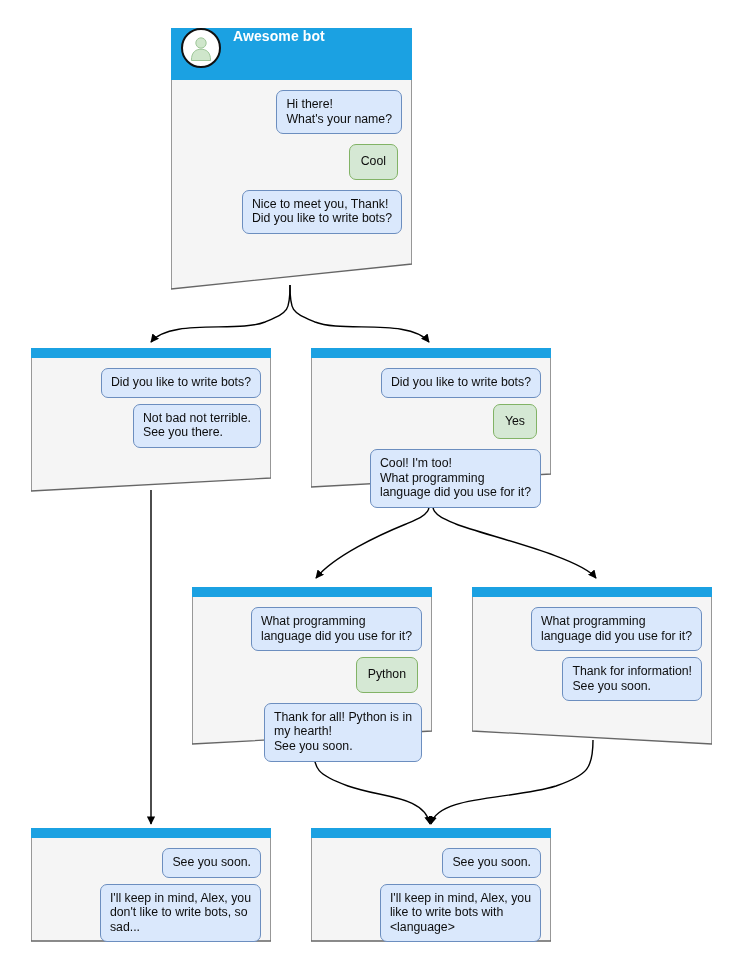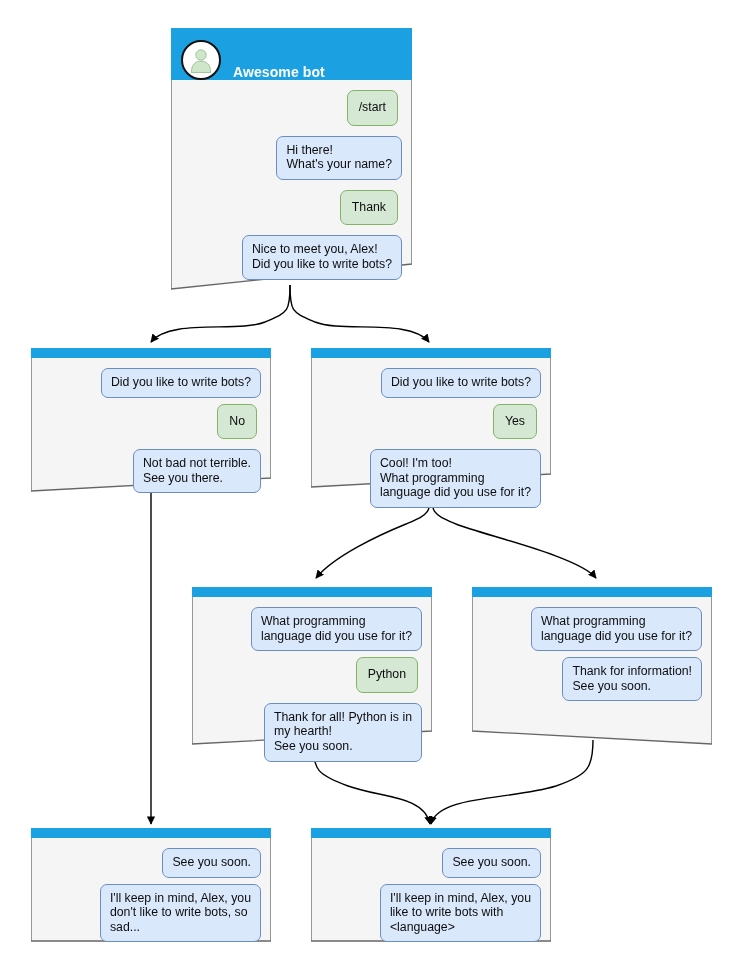--- a/index.html
+++ b/index.html
@@ -51,21 +51,21 @@
     position: absolute;
     left: 0; top: 0;
     right: 0;
     height: 10px;
     background: #1ba1e2;
     box-sizing: border-box;
   }
   .card.root .card-header {
     height: 52px;
     display: flex;
-    align-items: flex-end;
+    align-items: flex-start;
     padding-left: 10px;
     gap: 12px;
   }
   .avatar {
     width: 40px;
     height: 40px;
     border-radius: 50%;
     background: #ffffff;
     border: 2px solid #111111;
     box-sizing: border-box;
@@ -151,51 +151,45 @@
       <div class="card-header">
         <div class="avatar">
           <svg viewBox="0 0 36 36" width="30" height="30" aria-hidden="true">
             <circle cx="18" cy="12" r="6.2" fill="#cfe6cb" stroke="#9fc79a" stroke-width="1.2"></circle>
             <path d="M6.5 33 C6.5 22.5 12 19.5 18 19.5 C24 19.5 29.5 22.5 29.5 33 Z" fill="#cfe6cb" stroke="#9fc79a" stroke-width="1.2"></path>
           </svg>
         </div>
         <div class="bot-title">Awesome bot</div>
       </div>
       <div class="messages">
-        <div class="row right">
-          <div class="msg user">/start</div>
-        </div>
         <div class="row left">
           <div class="msg bot">Hi there!
 What's your name?</div>
         </div>
         <div class="row right">
-          <div class="msg user">Thank</div>
-        </div>
-        <div class="row left">
-          <div class="msg bot">Nice to meet you, Alex!
+          <div class="msg user">Cool</div>
+        </div>
+        <div class="row left">
+          <div class="msg bot">Nice to meet you, Thank!
 Did you like to write bots?</div>
         </div>
       </div>
     </div>
   </div>
 
   <div class="card" style="left:31px; top:348px; width:240px; height:144px;">
     <svg class="card-skew" viewBox="0 0 240 144" preserveAspectRatio="none">
       <polygon points="0,0 240,0 240,130 0,143" fill="#f5f5f5" stroke="#666666" stroke-width="1.3"></polygon>
     </svg>
     <div class="card-inner">
       <div class="card-header"></div>
       <div class="messages">
         <div class="row left tight">
           <div class="msg bot">Did you like to write bots?</div>
         </div>
-        <div class="row right">
-          <div class="msg user">No</div>
-        </div>
         <div class="row left">
           <div class="msg bot">Not bad not terrible.
 See you there.</div>
         </div>
       </div>
     </div>
   </div>
 
   <div class="card" style="left:311px; top:348px; width:240px; height:140px;">
     <svg class="card-skew" viewBox="0 0 240 140" preserveAspectRatio="none">

